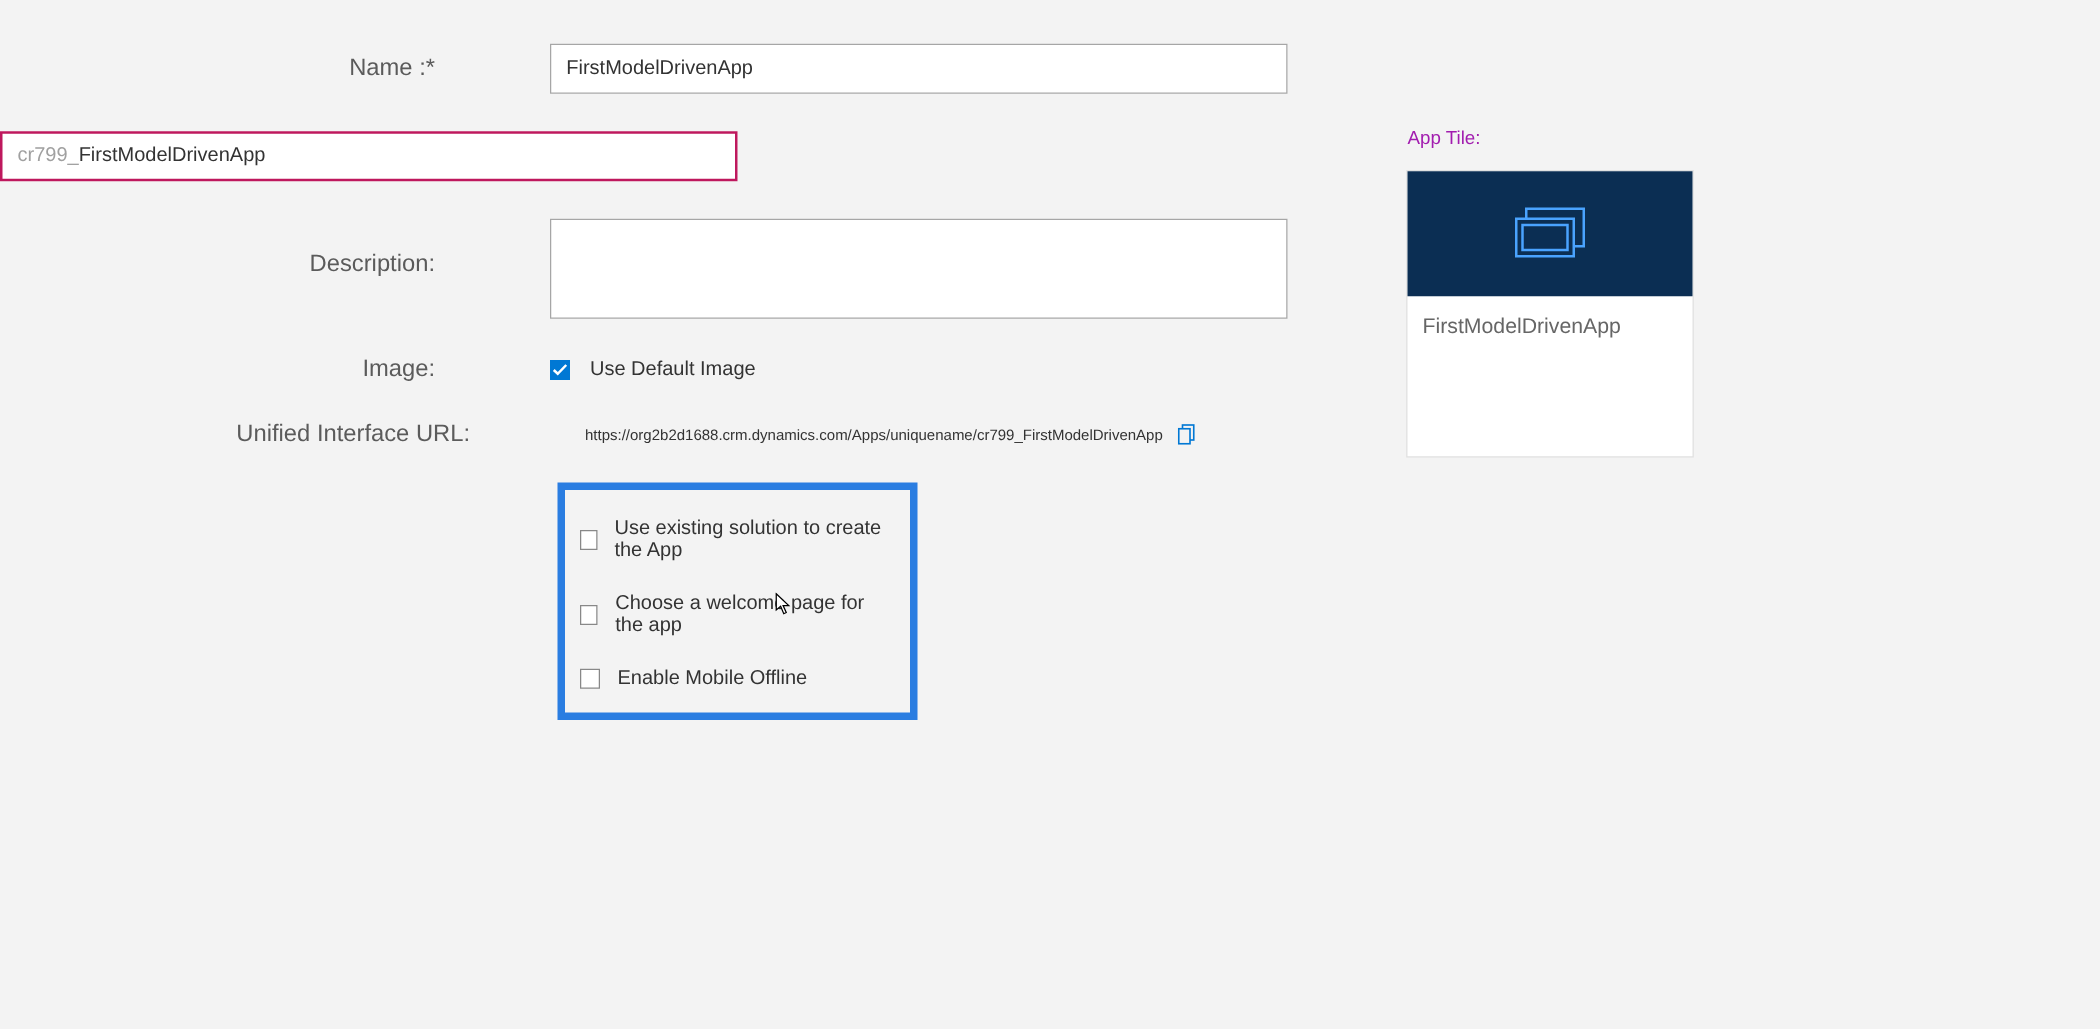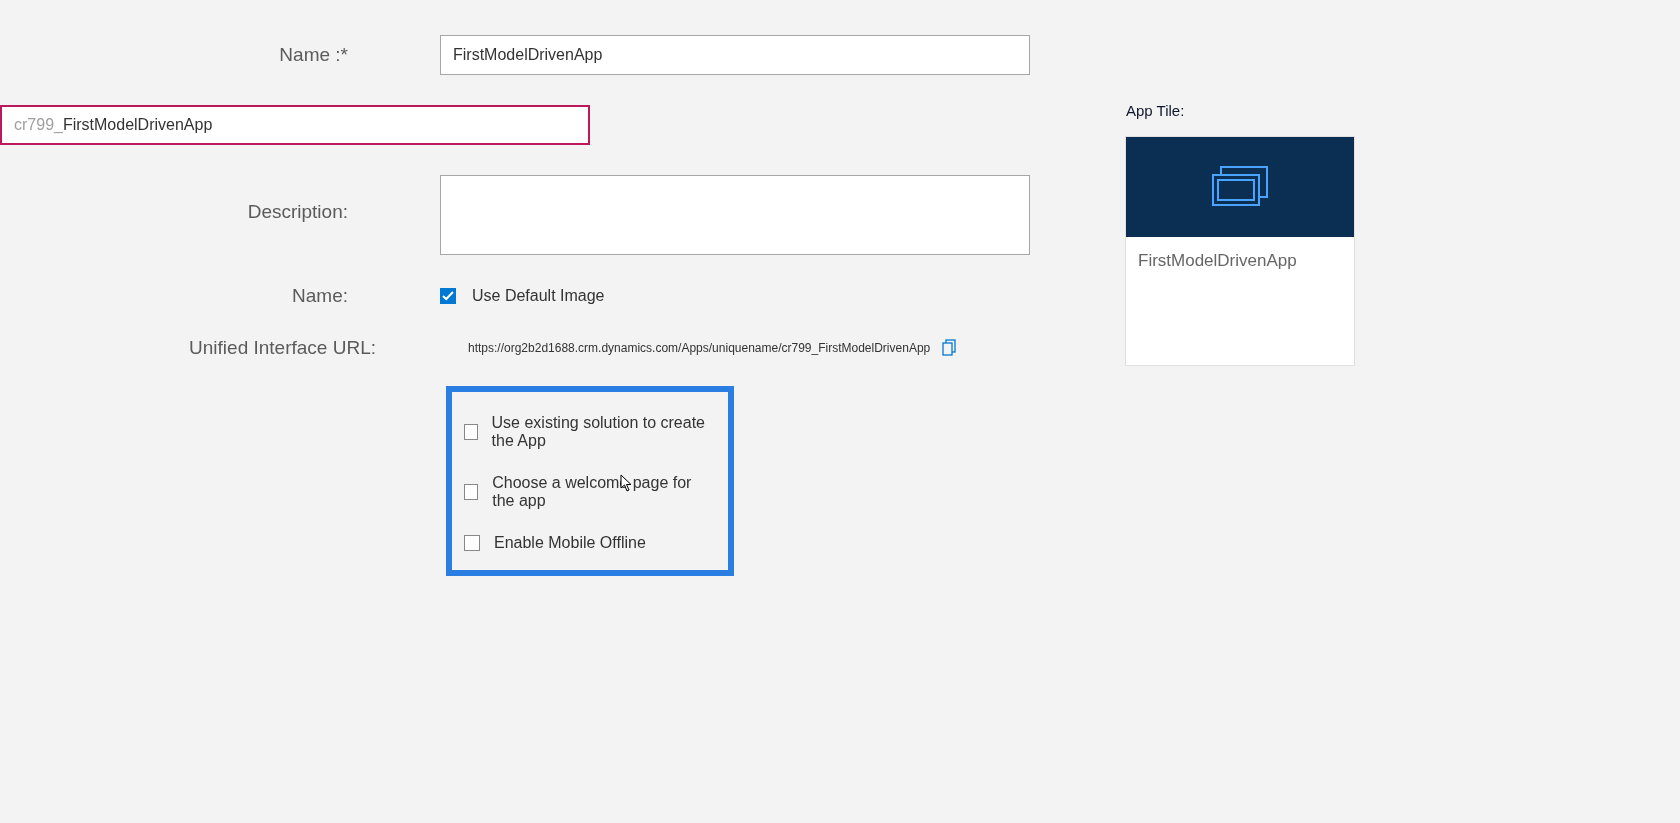--- a/index.html
+++ b/index.html
@@ -37,21 +37,21 @@
     .opt-row:last-child { margin-bottom: 6px; }
     .opt-chk { width: 16px; height: 16px; border: 1px solid #888; background: #fff; margin-right: 14px; cursor: pointer; }
     .opt-label { font-size: 16px; color: #333; }
 
     
     .cursor { position: absolute; left: 620px; top: 474px; width: 14px; height: 18px; pointer-events: none; }
     .cursor svg { width: 14px; height: 18px; }
 
     
     .tile-area { position: absolute; left: 1126px; top: 102px; width: 228px; }
-    .tile-heading { font-size: 15px; color: #0f172a; margin-bottom: 18px; }
+    .tile-heading { font-size: 15px; color: #a21caf; margin-bottom: 18px; }
     .tile-card { width: 228px; height: 228px; background: #fff; box-shadow: 0 0 0 1px #e0e0e0; display: flex; flex-direction: column; }
     .tile-top { height: 100px; background: #0b2e53; display: flex; align-items: center; justify-content: center; }
     .tile-top svg { width: 62px; height: 44px; }
     .tile-bottom { flex: 1; padding: 14px 12px; }
     .tile-name { font-size: 17px; color: #666; }
 
     
     .row.desc .label-col { align-items: flex-start; padding-top: 26px; }
     .row.icon-row .label-col { }
     .row.url-row { margin-bottom: 18px; padding-left: 28px; }
@@ -86,21 +86,21 @@
       <div class="label-col">
           <span class="lbl">Description:</span>
         </div>
       <div class="input-col">
         <textarea class="textarea" style=""></textarea>
       </div>
     </div>
 
     <div class="row icon-row">
       <div class="label-col">
-          <span class="lbl">Name:</span>
+          <span class="lbl">Image:</span>
         </div>
       <div class="input-col">
         <span class="chk checked">
           <svg viewBox="0 0 12 12">
               <path d="M1 6 L4.2 9 L11 2" stroke="#fff" stroke-width="2" fill="none"></path>
             </svg>
         </span>
         <span class="chk-label">Use Default Image</span>
       </div>
     </div>

